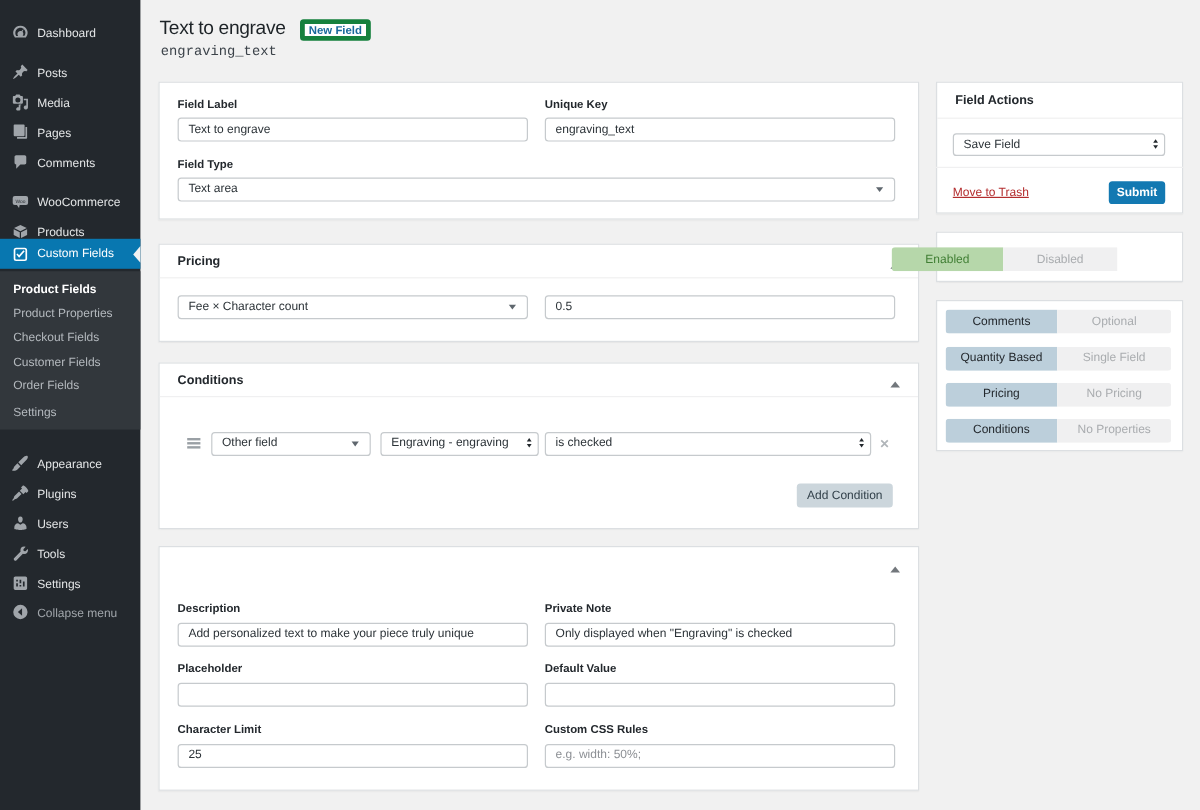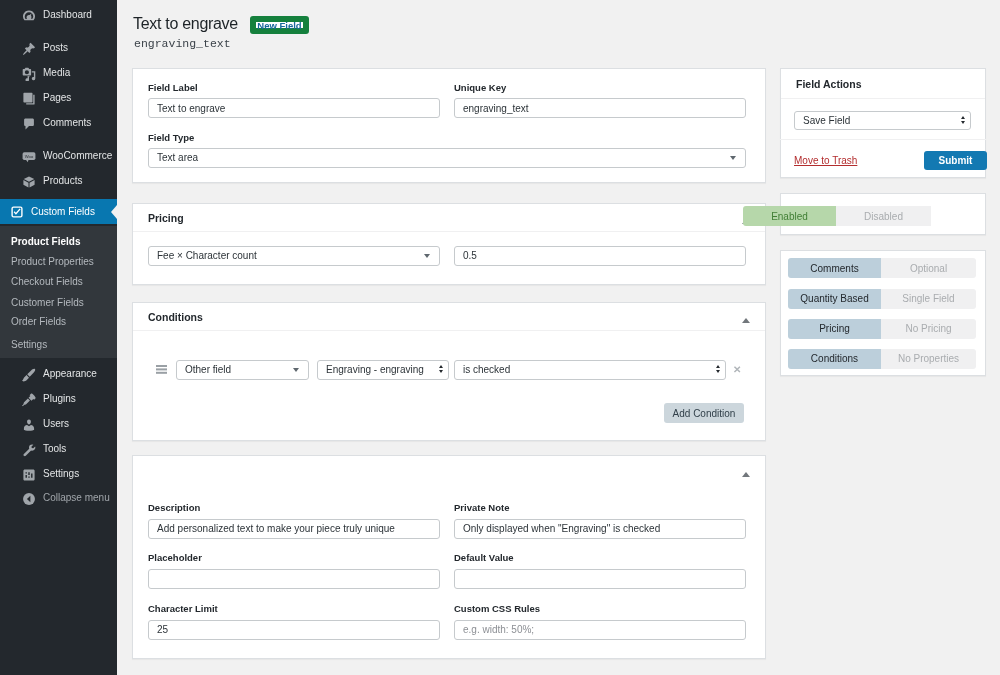--- a/index.html
+++ b/index.html
@@ -1,21 +1,21 @@
 <!DOCTYPE html>
 <html><head>
 <meta charset="utf-8">
 <style>
 *{margin:0;padding:0;box-sizing:border-box}
 html,body{width:1000px;height:675px}
 body{background:#f1f1f1;font-family:"Liberation Sans",sans-serif;position:relative;overflow:hidden}
 .abs{position:absolute}
 
 #sidebar{position:absolute;left:0;top:0;width:117px;height:675px;background:#23282d}
-.mitem{position:absolute;left:12px;width:117px;height:25px;color:#e3e5e6;font-size:10px;display:flex;align-items:flex-start}
+.mitem{position:absolute;left:0;width:117px;height:25px;color:#e3e5e6;font-size:10px;display:flex;align-items:flex-end}
 .mitem .ic{width:14px;height:14px;margin-left:10px;margin-right:7px;flex:0 0 14px}
 .sub{position:absolute;left:0;width:117px;color:#b4b9be;font-size:10px;padding-left:11px;display:flex;align-items:center;height:20px}
 #subbg{position:absolute;left:0;top:226px;width:117px;height:132px;background:#32373c}
 #cfitem{position:absolute;left:0;top:199px;width:117px;height:25px;background:#0877b0;color:#fff;font-size:10px;display:flex;align-items:center}
 #cfarrow{position:absolute;left:111px;top:204.5px;width:0;height:0;border-top:7px solid transparent;border-bottom:7px solid transparent;border-right:6px solid #f1f1f1}
 
 .panel{position:absolute;background:#fff;border:1px solid #dcdfe2;box-shadow:0 1px 1px rgba(0,0,0,.04)}
 .phead{position:absolute;left:0;top:0;width:100%;border-bottom:1px solid #f0f0f1;font-weight:bold;color:#23282d;font-size:10.5px;display:flex;align-items:center;padding-left:15px}
 .caret{position:absolute;width:0;height:0;border-left:4px solid transparent;border-right:4px solid transparent;border-bottom:5px solid #72777c}
 .lbl{position:absolute;font-size:9.5px;font-weight:bold;color:#23282d}
@@ -87,21 +87,21 @@
       </svg></span>Tools</div>
 <div class="mitem" style="top:468px"><span class="ic"><svg viewBox="0 0 20 20" width="14" height="14">
         <path fill="#a0a5aa" d="M18 16V4c0-1.1-.9-2-2-2H4c-1.1 0-2 .9-2 2v12c0 1.1.9 2 2 2h12c1.1 0 2-.9 2-2zM7 14H5v-4h2v4zm0-6H5V6h2v2zm4 6H9v-2h2v2zm0-4H9V6h2v4zm4 4h-2V8h2v6zm0-8h-2V6h2v2z"></path>
       </svg></span>Settings</div>
 <div class="mitem" style="top:492px;color:#a0a5aa"><span class="ic"><svg viewBox="0 0 20 20" width="14" height="14">
         <circle cx="10" cy="10" r="8.5" fill="#a0a5aa"></circle>
         <path d="M12 5.5L7 10l5 4.5z" fill="#23282d"></path>
       </svg></span>Collapse menu</div>
 
 <div class="abs" style="left:133px;top:15px;font-size:16px;letter-spacing:-0.3px;color:#1d2327">Text to engrave</div>
-<div class="abs" style="left:250px;top:16px;width:59px;height:18px;background:#fff;border:6px solid #15803d;border-radius:3px;display:flex;align-items:center;justify-content:center;font-size:9.5px;font-weight:bold;color:#19699c">New Field</div>
+<div class="abs" style="left:250px;top:16px;width:59px;height:18px;background:#fff;border:4px solid #15803d;border-radius:3px;display:flex;align-items:center;justify-content:center;font-size:9.5px;font-weight:bold;color:#19699c">New Field</div>
 <div class="abs" style="left:134px;top:37px;font-size:11.5px;font-family:'Liberation Mono',monospace;color:#3c434a">engraving_text</div>
 
 <div class="panel" style="left:132px;top:68px;width:634px;height:115px"></div>
 <div class="lbl" style="left:148px;top:82px">Field Label</div>
 <div class="inp" style="left:148px;top:98px;width:292px;height:20px">Text to engrave</div>
 <div class="lbl" style="left:454px;top:82px">Unique Key</div>
 <div class="inp" style="left:454px;top:98px;width:292px;height:20px">engraving_text</div>
 <div class="lbl" style="left:148px;top:132px">Field Type</div>
 <div class="inp sel1" style="left:148px;top:147.5px;width:598px;height:20px">Text area</div>
 
@@ -138,21 +138,21 @@
 <div class="inp" style="left:148px;top:619.5px;width:292px;height:20px">25</div>
 <div class="lbl" style="left:454px;top:603px">Custom CSS Rules</div>
 <div class="inp ph" style="left:454px;top:619.5px;width:292px;height:20px">e.g. width: 50%;</div>
 
 <div class="panel" style="left:780px;top:68px;width:206px;height:110px">
   <div class="phead" style="height:30px">Field Actions</div>
 </div>
 <div class="inp sel2" style="left:794px;top:111px;width:177px;height:19px">Save Field</div>
 <div class="abs" style="left:780px;top:139px;width:206px;height:1px;background:#f0f0f1"></div>
 <div class="abs" style="left:794px;top:155px;font-size:10px;color:#b32d2e;text-decoration:underline">Move to Trash</div>
-<div class="abs" style="left:924px;top:151px;width:63px;height:19px;background:#1379b2;border-radius:3px;display:flex;align-items:center;justify-content:center;font-size:10px;font-weight:bold;color:#fff">Submit</div>
+<div class="abs" style="left:924px;top:151px;width:47px;height:19px;background:#1379b2;border-radius:3px;display:flex;align-items:center;justify-content:center;font-size:10px;font-weight:bold;color:#fff">Submit</div>
 
 <div class="panel" style="left:780px;top:193px;width:206px;height:42px"></div>
 <div class="tg" style="left:743px;top:206px;width:220px">
   <div style="width:93px;background:#b6d7aa;color:#417f35">Enabled</div>
   <div class="off" style="width:95px">Disabled</div>
 </div>
 
 <div class="panel" style="left:780px;top:250px;width:206px;height:126px"></div>
 <div class="tg" style="left:788px;top:258px;width:188px">
   <div class="on" style="width:93px">Comments</div>

